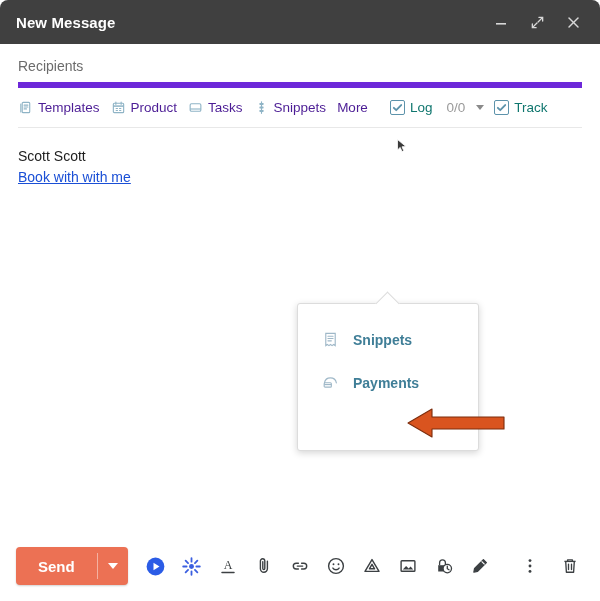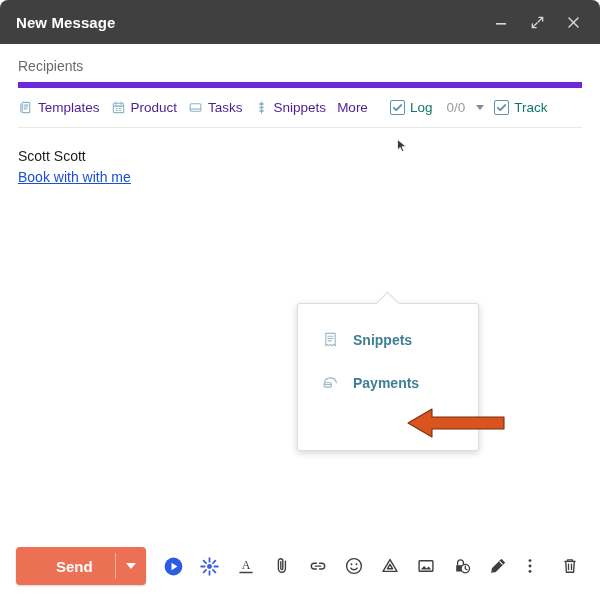--- a/index.html
+++ b/index.html
@@ -166,21 +166,20 @@
     padding: 0 18px 0 16px;
     background: #fff;
   }
   .send-group {
     display: flex; align-items: stretch;
     background: #ec7154;
     border-radius: 4px;
     height: 38px;
     box-shadow: 0 1px 2px rgba(0,0,0,.18);
     overflow: hidden;
-    padding-left: 18px;
   }
   .send-main {
     display: flex; align-items: center; justify-content: center;
     color: #fff; font-size: 15px; font-weight: bold;
     padding: 0 22px;
   }
   .send-div { width: 1px; background: rgba(255,255,255,.45); margin: 6px 0; }
   .send-caret {
     width: 30px;
     display: flex; align-items: center; justify-content: center;

